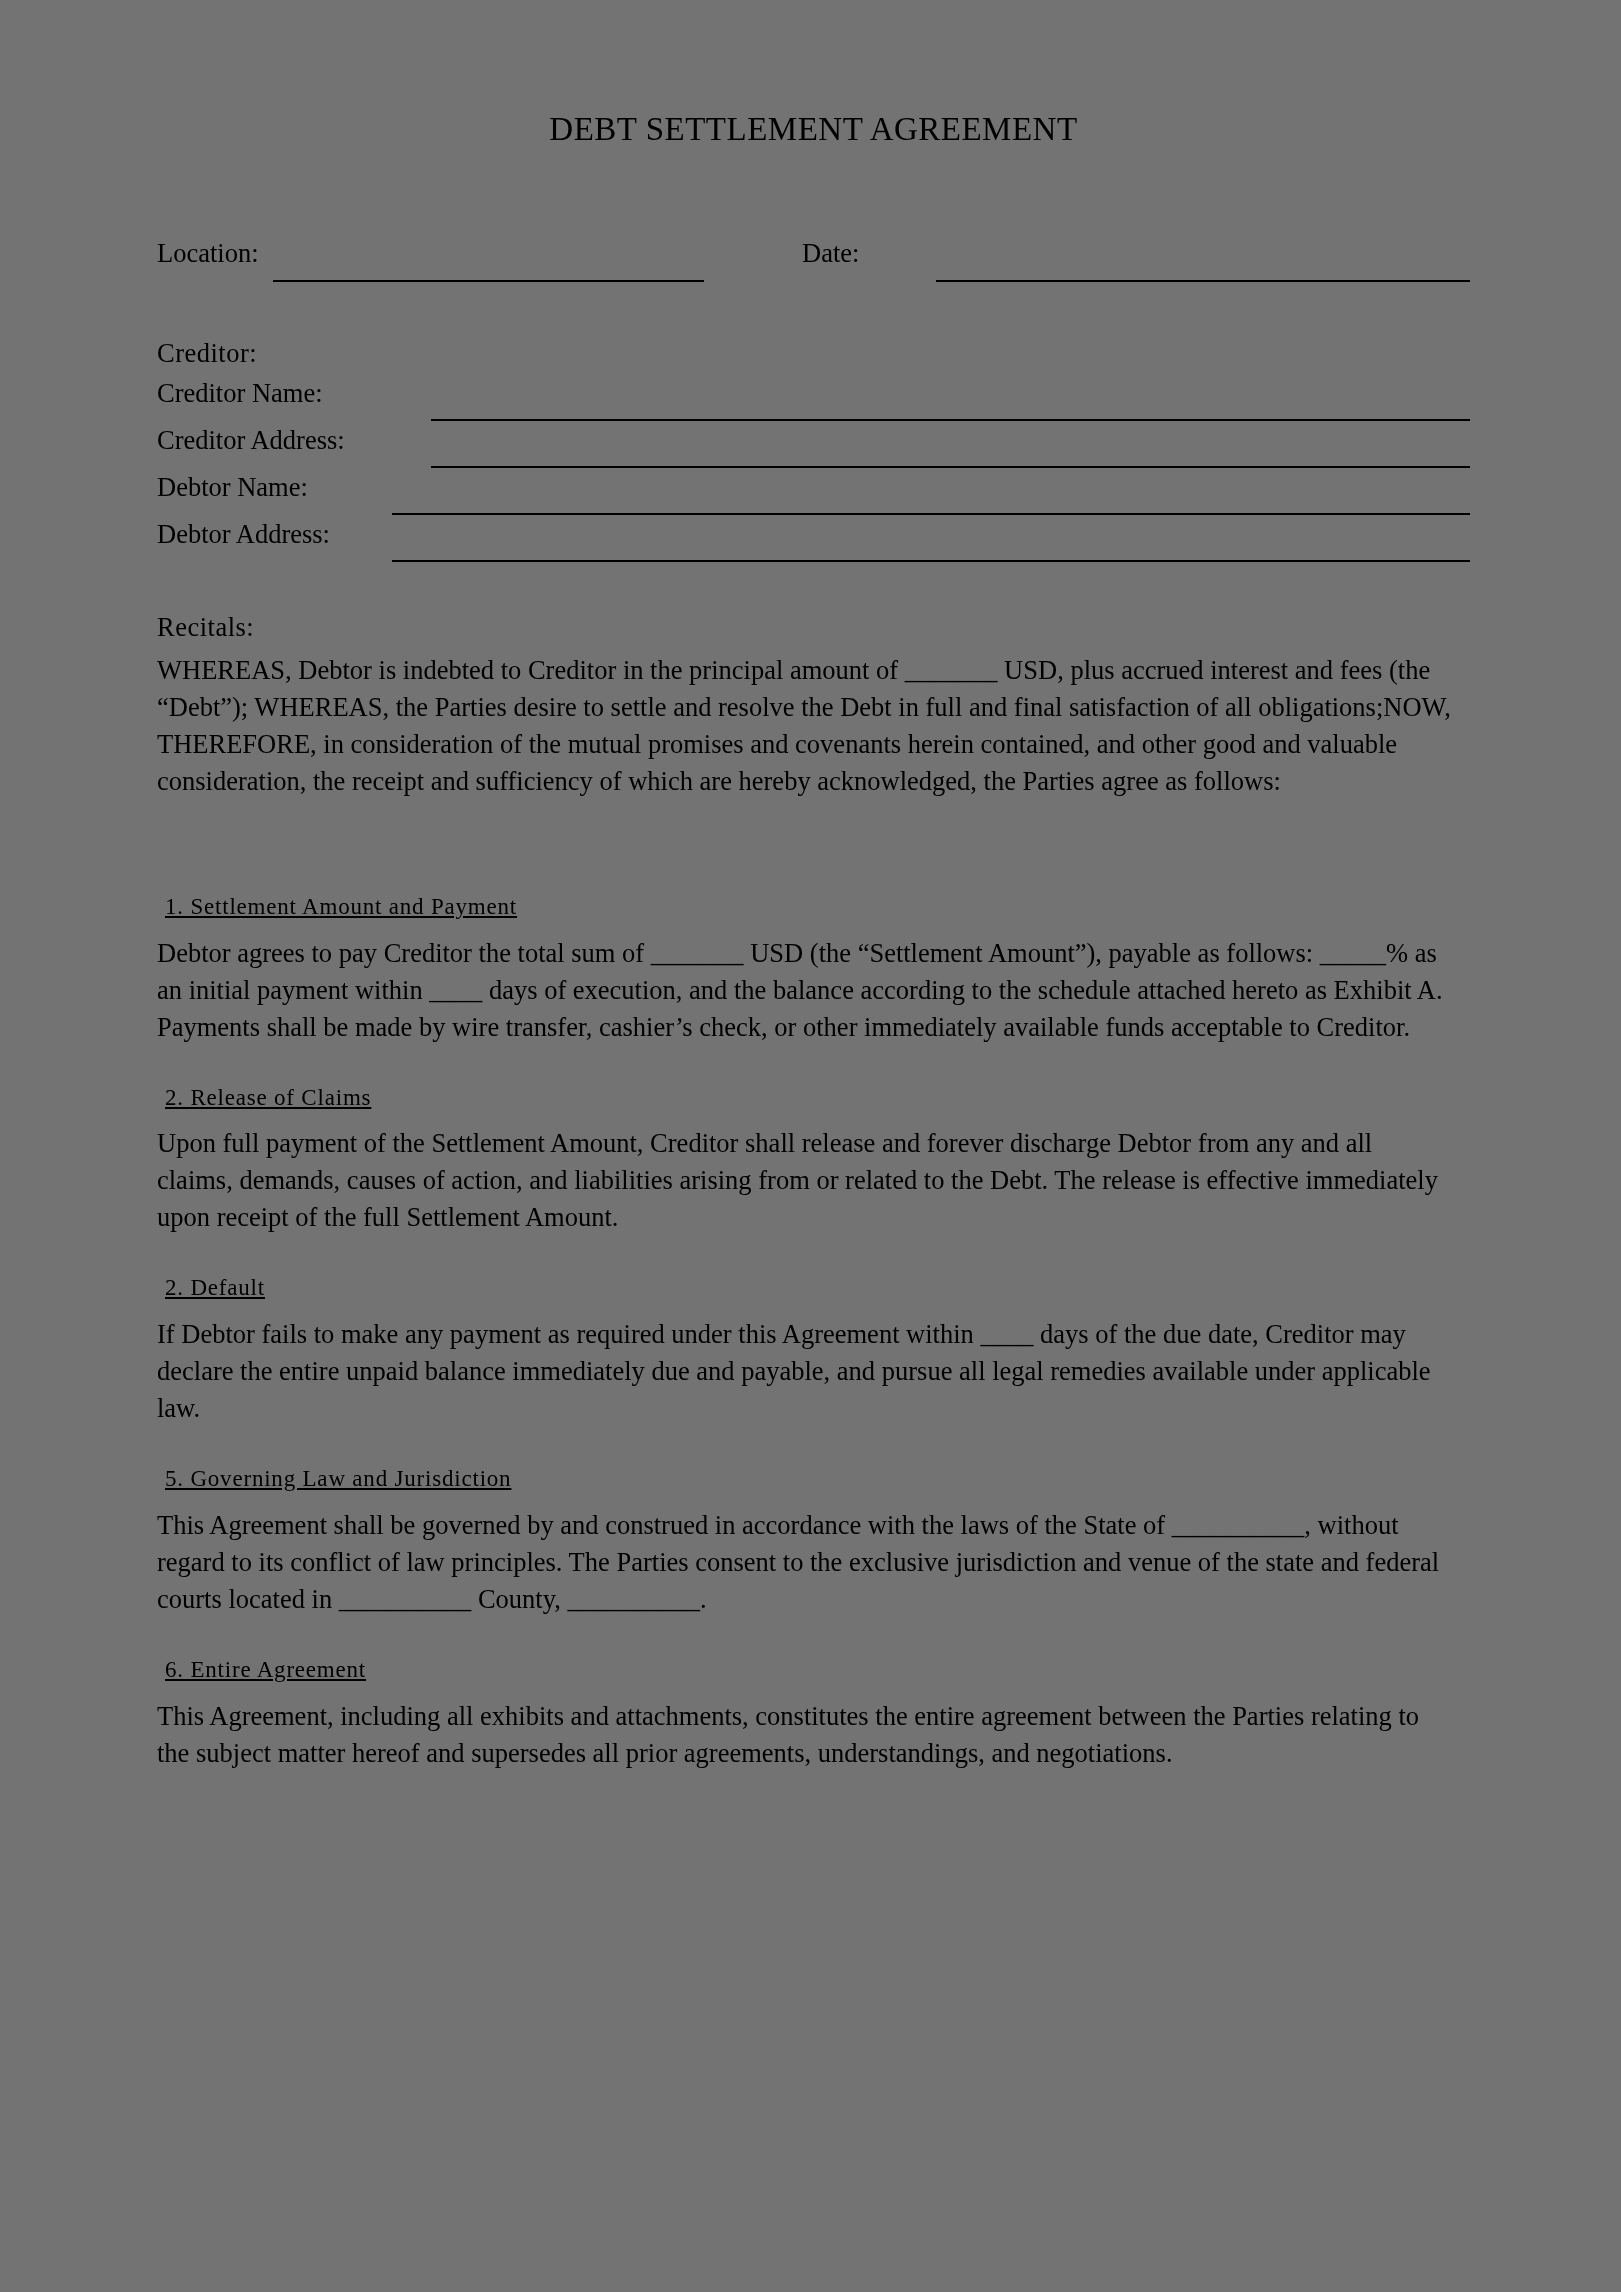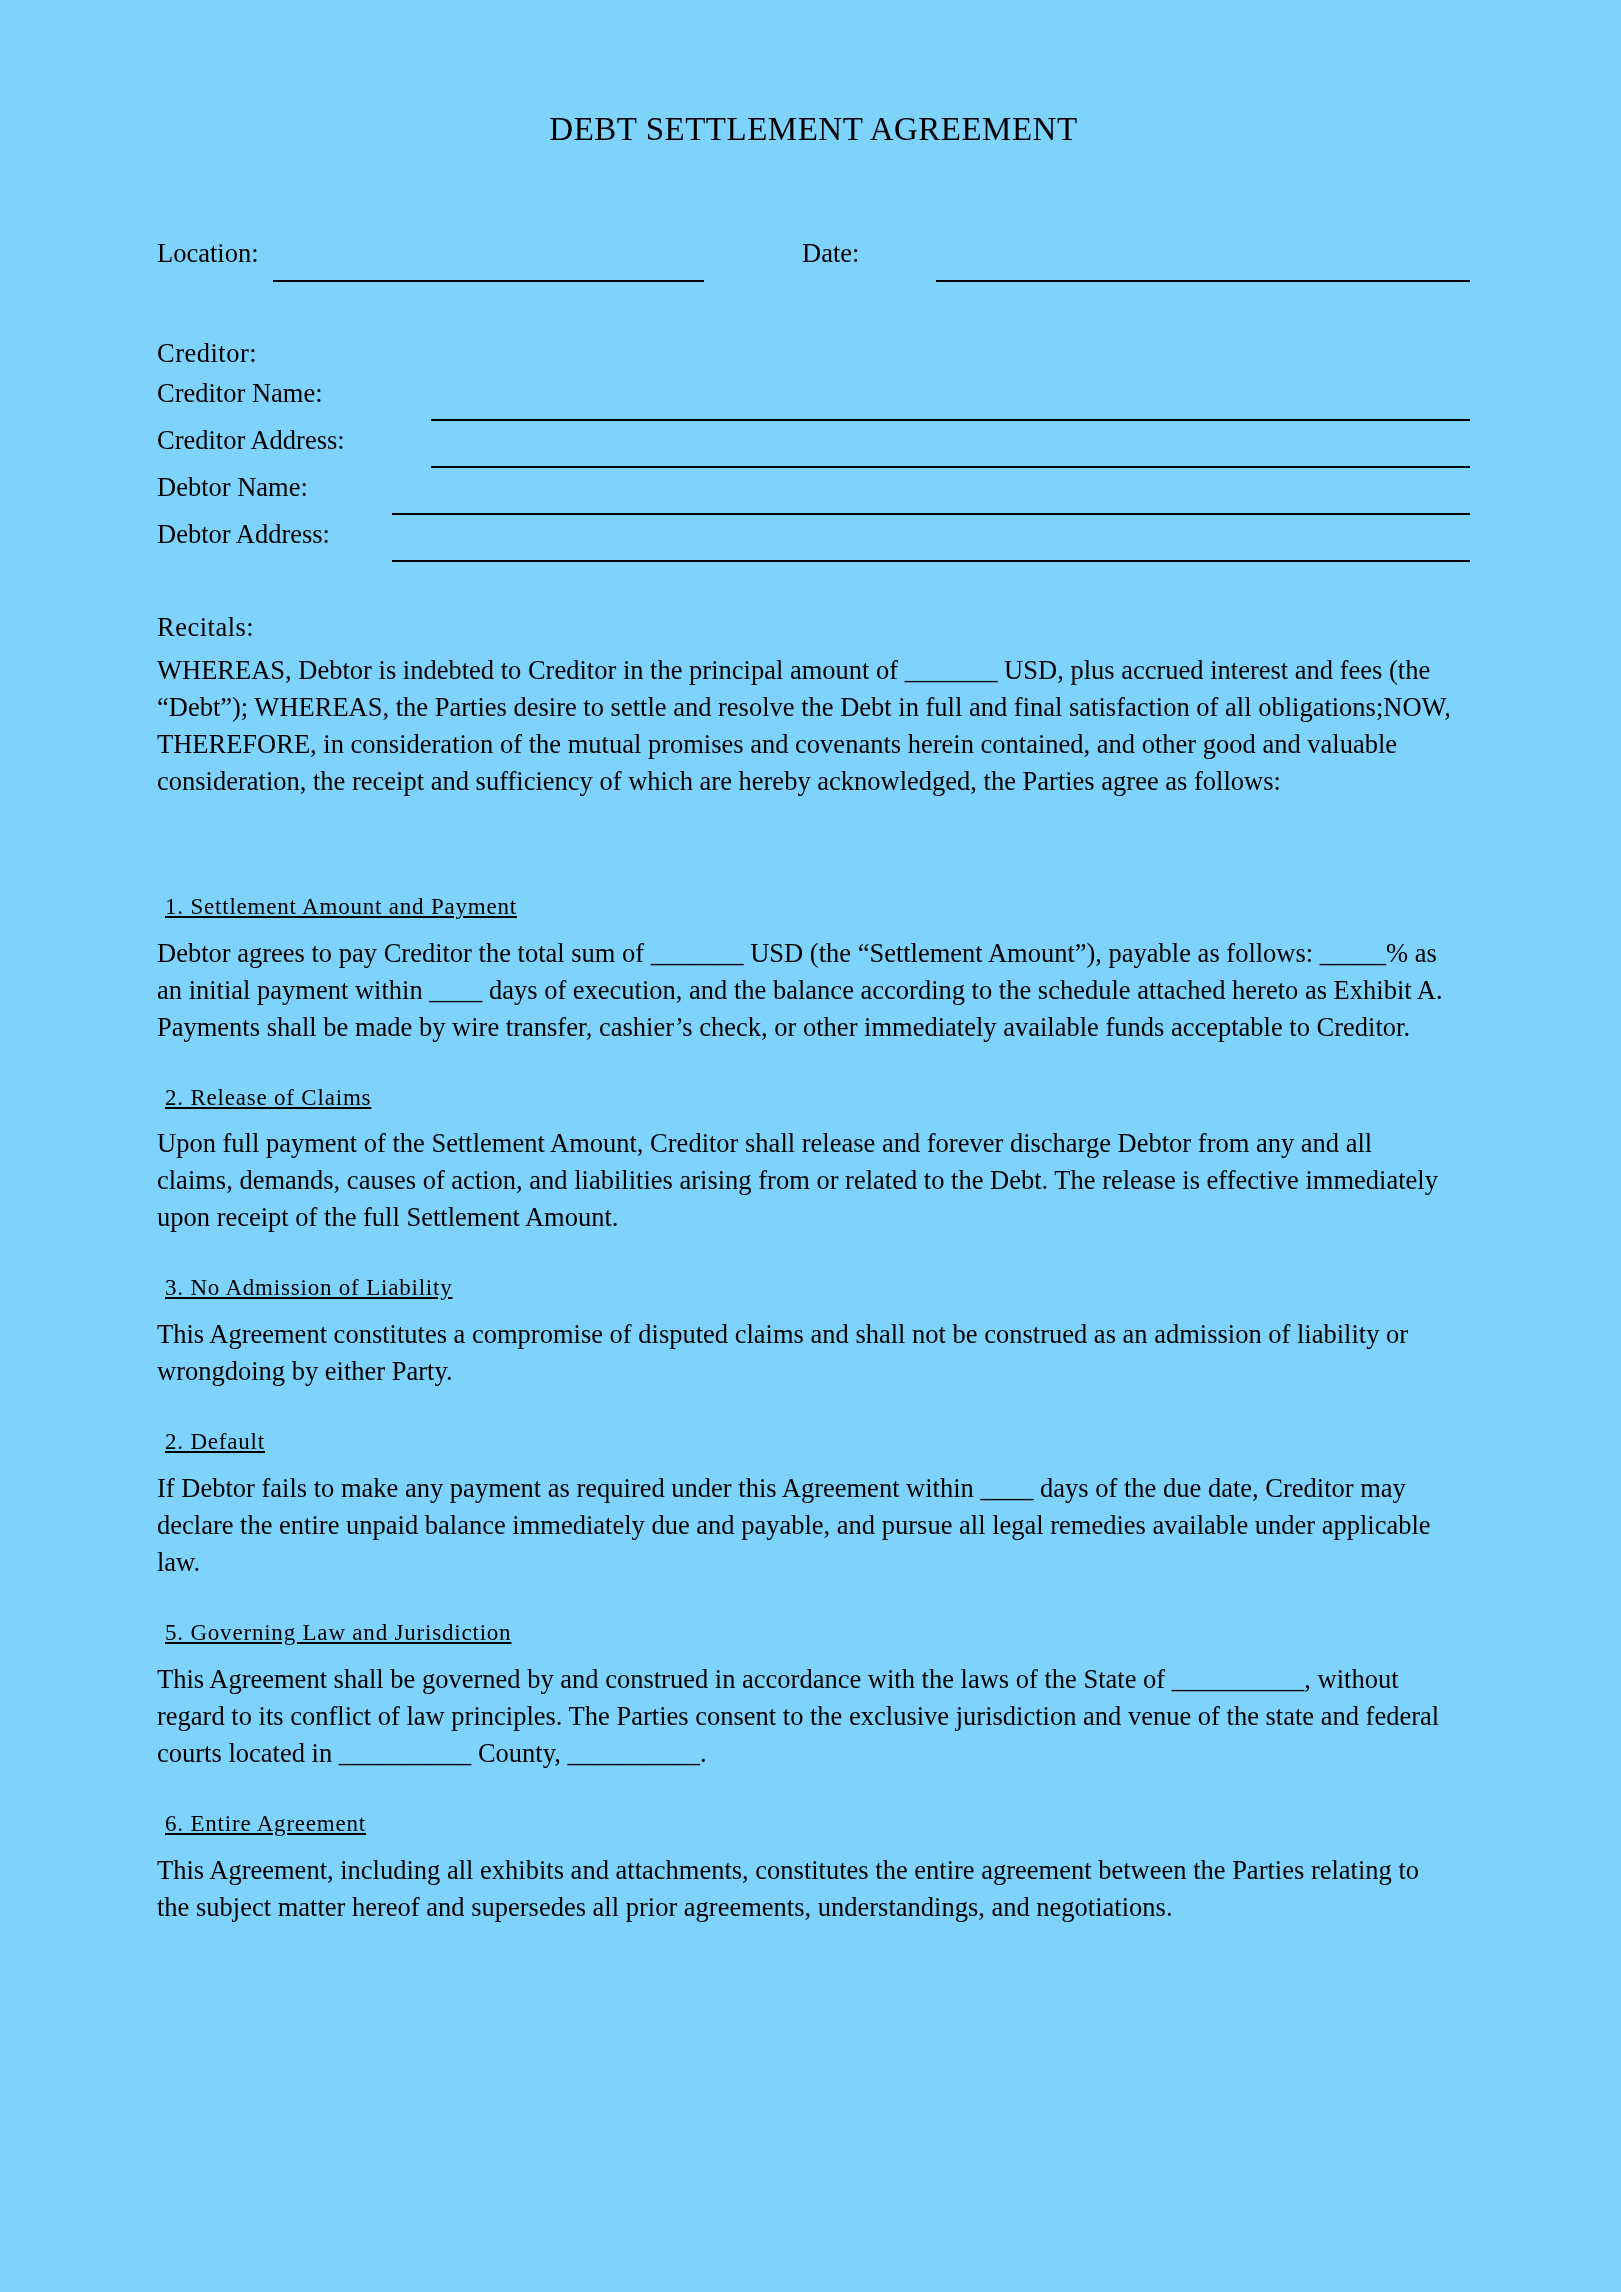--- a/index.html
+++ b/index.html
@@ -5,21 +5,21 @@
   html, body {
     margin: 0;
     padding: 0;
     background: #ffffff;
   }
   .page {
     position: relative;
     width: 1621px;
     height: 2293px;
     box-sizing: border-box;
-    background: #7dd3fc;
+    background: #737373;
     color: #000000;
     font-family: "Liberation Serif", "DejaVu Serif", serif;
     font-size: 26.5px;
     padding: 0 151px 0 157px;
     overflow: hidden;
   }
   .title {
     margin: 110px 0 0 0;
     text-align: center;
     font-size: 33px;
@@ -136,24 +136,20 @@
   <div class="section first">
     <h2 class="section-heading">1. Settlement Amount and Payment</h2>
     <p class="para">Debtor agrees to pay Creditor the total sum of _______ USD (the “Settlement Amount”), payable as follows: _____% as an initial payment within ____ days of execution, and the balance according to the schedule attached hereto as Exhibit A. Payments shall be made by wire transfer, cashier’s check, or other immediately available funds acceptable to Creditor.</p>
   </div>
 
   <div class="section">
     <h2 class="section-heading">2. Release of Claims</h2>
     <p class="para">Upon full payment of the Settlement Amount, Creditor shall release and forever discharge Debtor from any and all claims, demands, causes of action, and liabilities arising from or related to the Debt. The release is effective immediately upon receipt of the full Settlement Amount.</p>
   </div>
 
-  <div class="section">
-    <h2 class="section-heading">3. No Admission of Liability</h2>
-    <p class="para">This Agreement constitutes a compromise of disputed claims and shall not be construed as an admission of liability or wrongdoing by either Party.</p>
-  </div>
 
   <div class="section">
     <h2 class="section-heading">2. Default</h2>
     <p class="para">If Debtor fails to make any payment as required under this Agreement within ____ days of the due date, Creditor may declare the entire unpaid balance immediately due and payable, and pursue all legal remedies available under applicable law.</p>
   </div>
 
   <div class="section">
     <h2 class="section-heading">5. Governing Law and Jurisdiction</h2>
     <p class="para">This Agreement shall be governed by and construed in accordance with the laws of the State of __________, without regard to its conflict of law principles. The Parties consent to the exclusive jurisdiction and venue of the state and federal courts located in __________ County, __________.</p>
   </div>

